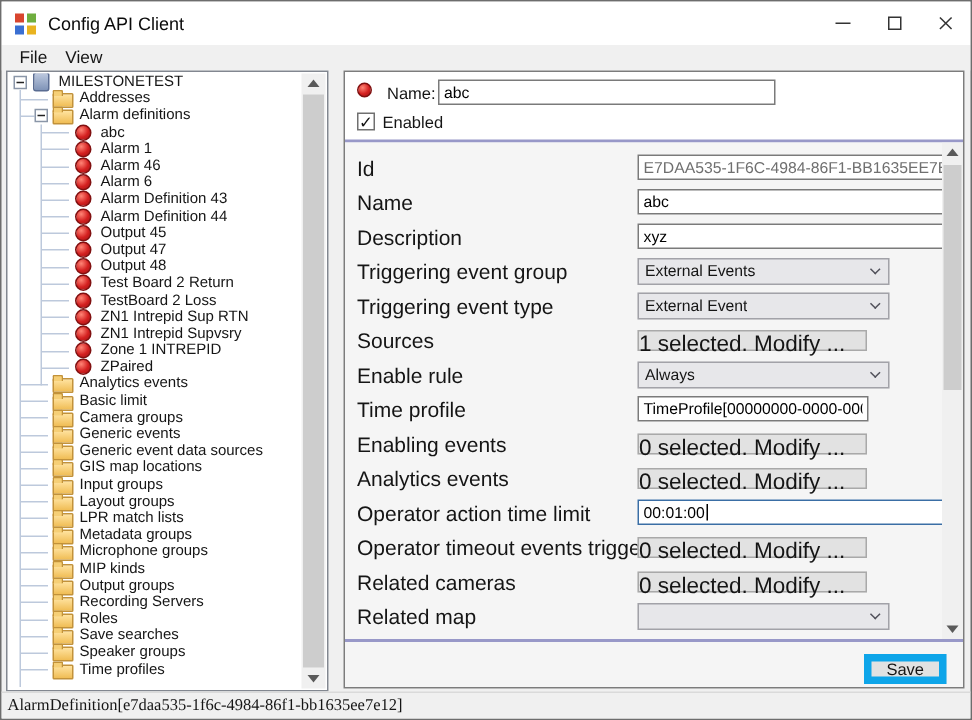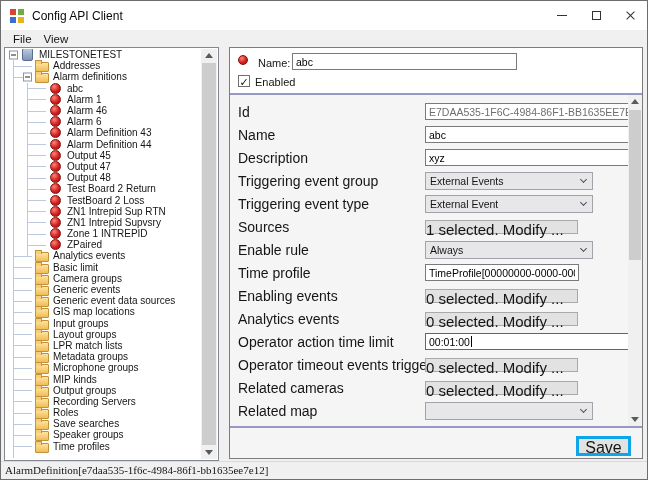--- a/index.html
+++ b/index.html
@@ -93,21 +93,21 @@
   .caret{display:none;width:1px;height:11px;background:#000;margin-left:1px;flex:none;}
   .dd{flex:none;width:168px;height:18px;background:#e7e7ea;border:1px solid #a2a2a8;display:flex;align-items:center;
       justify-content:space-between;padding:0 6px 0 4px;font-size:10.5px;color:#151515;gap:15px;}
   .dval{overflow:hidden;white-space:nowrap;}
   .chev{flex:none;width:5px;height:5px;border-right:1.4px solid #50505a;border-bottom:1.4px solid #50505a;
       transform:rotate(45deg);margin-top:-2px;}
   .mbtn{flex:none;width:153px;height:14px;background:var(--buttonface,#e2e2e2);border:1px solid #a9a9a9;
       font-size:15px;color:#151515;text-align:left;font-family:inherit;padding:0;}
   .dfooter{position:absolute;left:0;top:380px;right:0;bottom:0;background:#f5f5f5;}
   .savebtn{position:absolute;left:346px;top:8px;width:55px;height:20px;background:var(--buttonface,#e2e2e2);
-      border:3px solid #0ea5e9;font-size:16px;color:#151515;font-family:inherit;padding:0;}
+      border:5px solid #0ea5e9;font-size:11px;color:#151515;font-family:inherit;padding:0;}
   
   .statusbar{position:absolute;left:0;top:460px;right:0;height:36px;background:#f0f0f0;border-top:1px solid #dadada;font-family:Liberation Serif, serif;}
   .stext{position:absolute;left:4px;top:0;font-size:11px;line-height:17px;color:#151515;white-space:nowrap;}
   .grip{position:absolute;right:1px;bottom:1px;width:10px;height:10px;}
   .grip::before{content:"";position:absolute;right:2px;bottom:2px;width:2px;height:2px;background:#a3a3a3;
       box-shadow:0 -4px 0 0 #a3a3a3,-4px 0 0 0 #a3a3a3;}
 </style>
 </head>
 <body>
 

